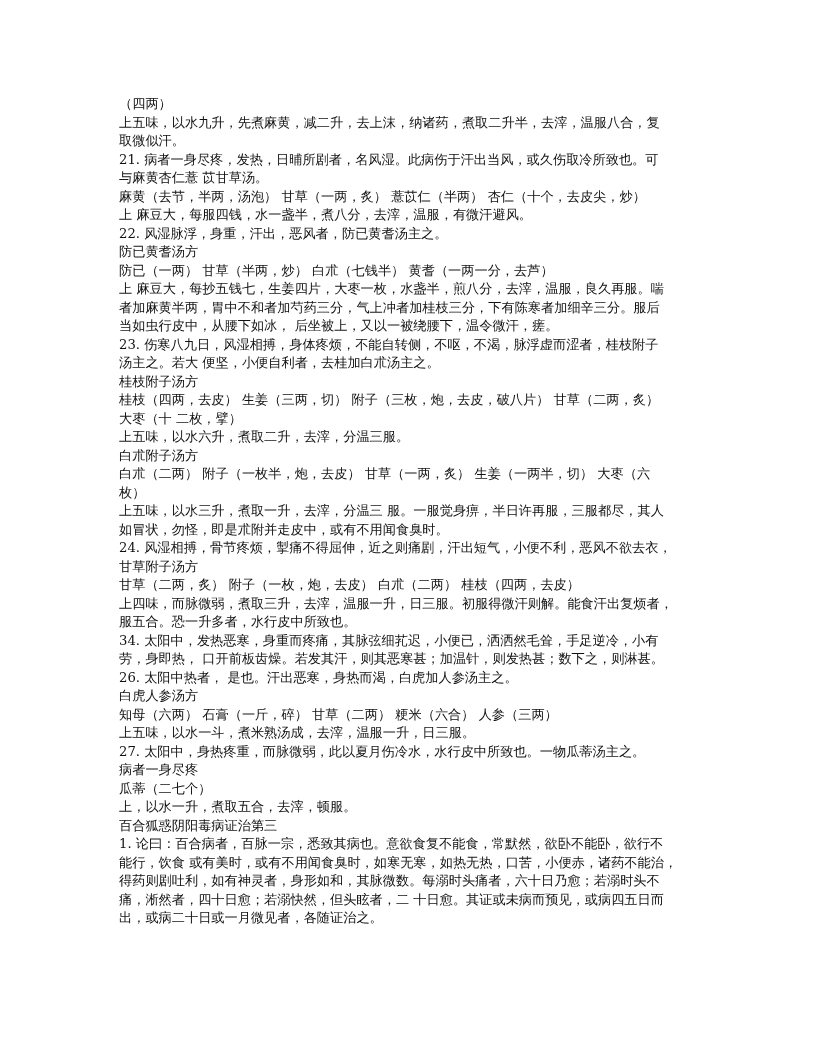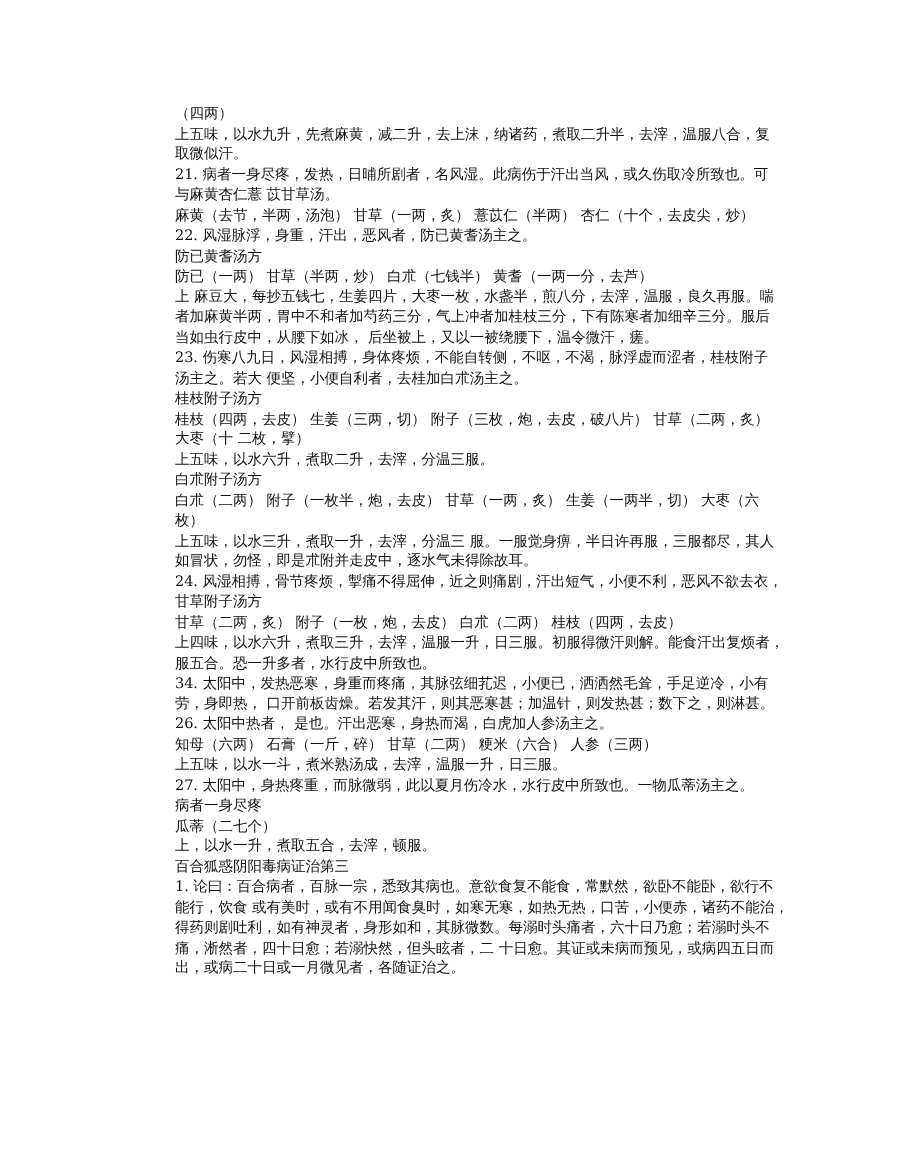--- a/index.html
+++ b/index.html
@@ -7,57 +7,59 @@
   .page {
     position: absolute;
     left: 119px;
     top: 95px;
     width: 590px;
     font-family: "DejaVu Serif", "Liberation Serif", serif;
     font-size: 13.2px;
     line-height: 18.5px;
     color: #111111;
   }
-  .line { white-space: pre; height: 18.5px; margin-left: 40px; }
+  .line { white-space: pre; height: 18.5px; }
 </style>
 </head>
 <body>
 
 <div class="page">
   <div class="line">（四两）</div>
   <div class="line">上五味，以水九升，先煮麻黄，减二升，去上沫，纳诸药，煮取二升半，去滓，温服八合，复</div>
   <div class="line">取微似汗。</div>
   <div class="line">21. 病者一身尽疼，发热，日晡所剧者，名风湿。此病伤于汗出当风，或久伤取冷所致也。可</div>
   <div class="line">与麻黄杏仁薏 苡甘草汤。</div>
   <div class="line">麻黄（去节，半两，汤泡） 甘草（一两，炙） 薏苡仁（半两） 杏仁（十个，去皮尖，炒）</div>
+  <div class="line">上 麻豆大，每服四钱，水一盏半，煮八分，去滓，温服，有微汗避风。</div>
   <div class="line">22. 风湿脉浮，身重，汗出，恶风者，防已黄耆汤主之。</div>
   <div class="line">防已黄耆汤方</div>
   <div class="line">防已（一两） 甘草（半两，炒） 白朮（七钱半） 黄耆（一两一分，去芦）</div>
   <div class="line">上 麻豆大，每抄五钱七，生姜四片，大枣一枚，水盏半，煎八分，去滓，温服，良久再服。喘</div>
   <div class="line">者加麻黄半两，胃中不和者加芍药三分，气上冲者加桂枝三分，下有陈寒者加细辛三分。服后</div>
   <div class="line">当如虫行皮中，从腰下如冰， 后坐被上，又以一被绕腰下，温令微汗，瘥。</div>
   <div class="line">23. 伤寒八九日，风湿相搏，身体疼烦，不能自转侧，不呕，不渴，脉浮虚而涩者，桂枝附子</div>
   <div class="line">汤主之。若大 便坚，小便自利者，去桂加白朮汤主之。</div>
   <div class="line">桂枝附子汤方</div>
   <div class="line">桂枝（四两，去皮） 生姜（三两，切） 附子（三枚，炮，去皮，破八片） 甘草（二两，炙）</div>
   <div class="line">大枣（十 二枚，擘）</div>
   <div class="line">上五味，以水六升，煮取二升，去滓，分温三服。</div>
   <div class="line">白朮附子汤方</div>
   <div class="line">白朮（二两） 附子（一枚半，炮，去皮） 甘草（一两，炙） 生姜（一两半，切） 大枣（六</div>
   <div class="line">枚）</div>
   <div class="line">上五味，以水三升，煮取一升，去滓，分温三 服。一服觉身痹，半日许再服，三服都尽，其人</div>
-  <div class="line">如冒状，勿怪，即是朮附并走皮中，逐水气未得除故耳。</div>
+  <div class="line">如冒状，勿怪，即是朮附并走皮中，或有不用闻食臭时。</div>
   <div class="line">24. 风湿相搏，骨节疼烦，掣痛不得屈伸，近之则痛剧，汗出短气，小便不利，恶风不欲去衣，</div>
   <div class="line">甘草附子汤方</div>
   <div class="line">甘草（二两，炙） 附子（一枚，炮，去皮） 白朮（二两） 桂枝（四两，去皮）</div>
-  <div class="line">上四味，以水六升，煮取三升，去滓，温服一升，日三服。初服得微汗则解。能食汗出复烦者，</div>
+  <div class="line">上四味，而脉微弱，煮取三升，去滓，温服一升，日三服。初服得微汗则解。能食汗出复烦者，</div>
   <div class="line">服五合。恐一升多者，水行皮中所致也。</div>
   <div class="line">34. 太阳中，发热恶寒，身重而疼痛，其脉弦细芤迟，小便已，洒洒然毛耸，手足逆冷，小有</div>
   <div class="line">劳，身即热， 口开前板齿燥。若发其汗，则其恶寒甚；加温针，则发热甚；数下之，则淋甚。</div>
   <div class="line">26. 太阳中热者， 是也。汗出恶寒，身热而渴，白虎加人参汤主之。</div>
+  <div class="line">白虎人参汤方</div>
   <div class="line">知母（六两） 石膏（一斤，碎） 甘草（二两） 粳米（六合） 人参（三两）</div>
   <div class="line">上五味，以水一斗，煮米熟汤成，去滓，温服一升，日三服。</div>
   <div class="line">27. 太阳中，身热疼重，而脉微弱，此以夏月伤冷水，水行皮中所致也。一物瓜蒂汤主之。</div>
   <div class="line">病者一身尽疼</div>
   <div class="line">瓜蒂（二七个）</div>
   <div class="line">上，以水一升，煮取五合，去滓，顿服。</div>
   <div class="line">百合狐惑阴阳毒病证治第三</div>
   <div class="line">1. 论曰：百合病者，百脉一宗，悉致其病也。意欲食复不能食，常默然，欲卧不能卧，欲行不</div>
   <div class="line">能行，饮食 或有美时，或有不用闻食臭时，如寒无寒，如热无热，口苦，小便赤，诸药不能治，</div>
   <div class="line">得药则剧吐利，如有神灵者，身形如和，其脉微数。每溺时头痛者，六十日乃愈；若溺时头不</div>

